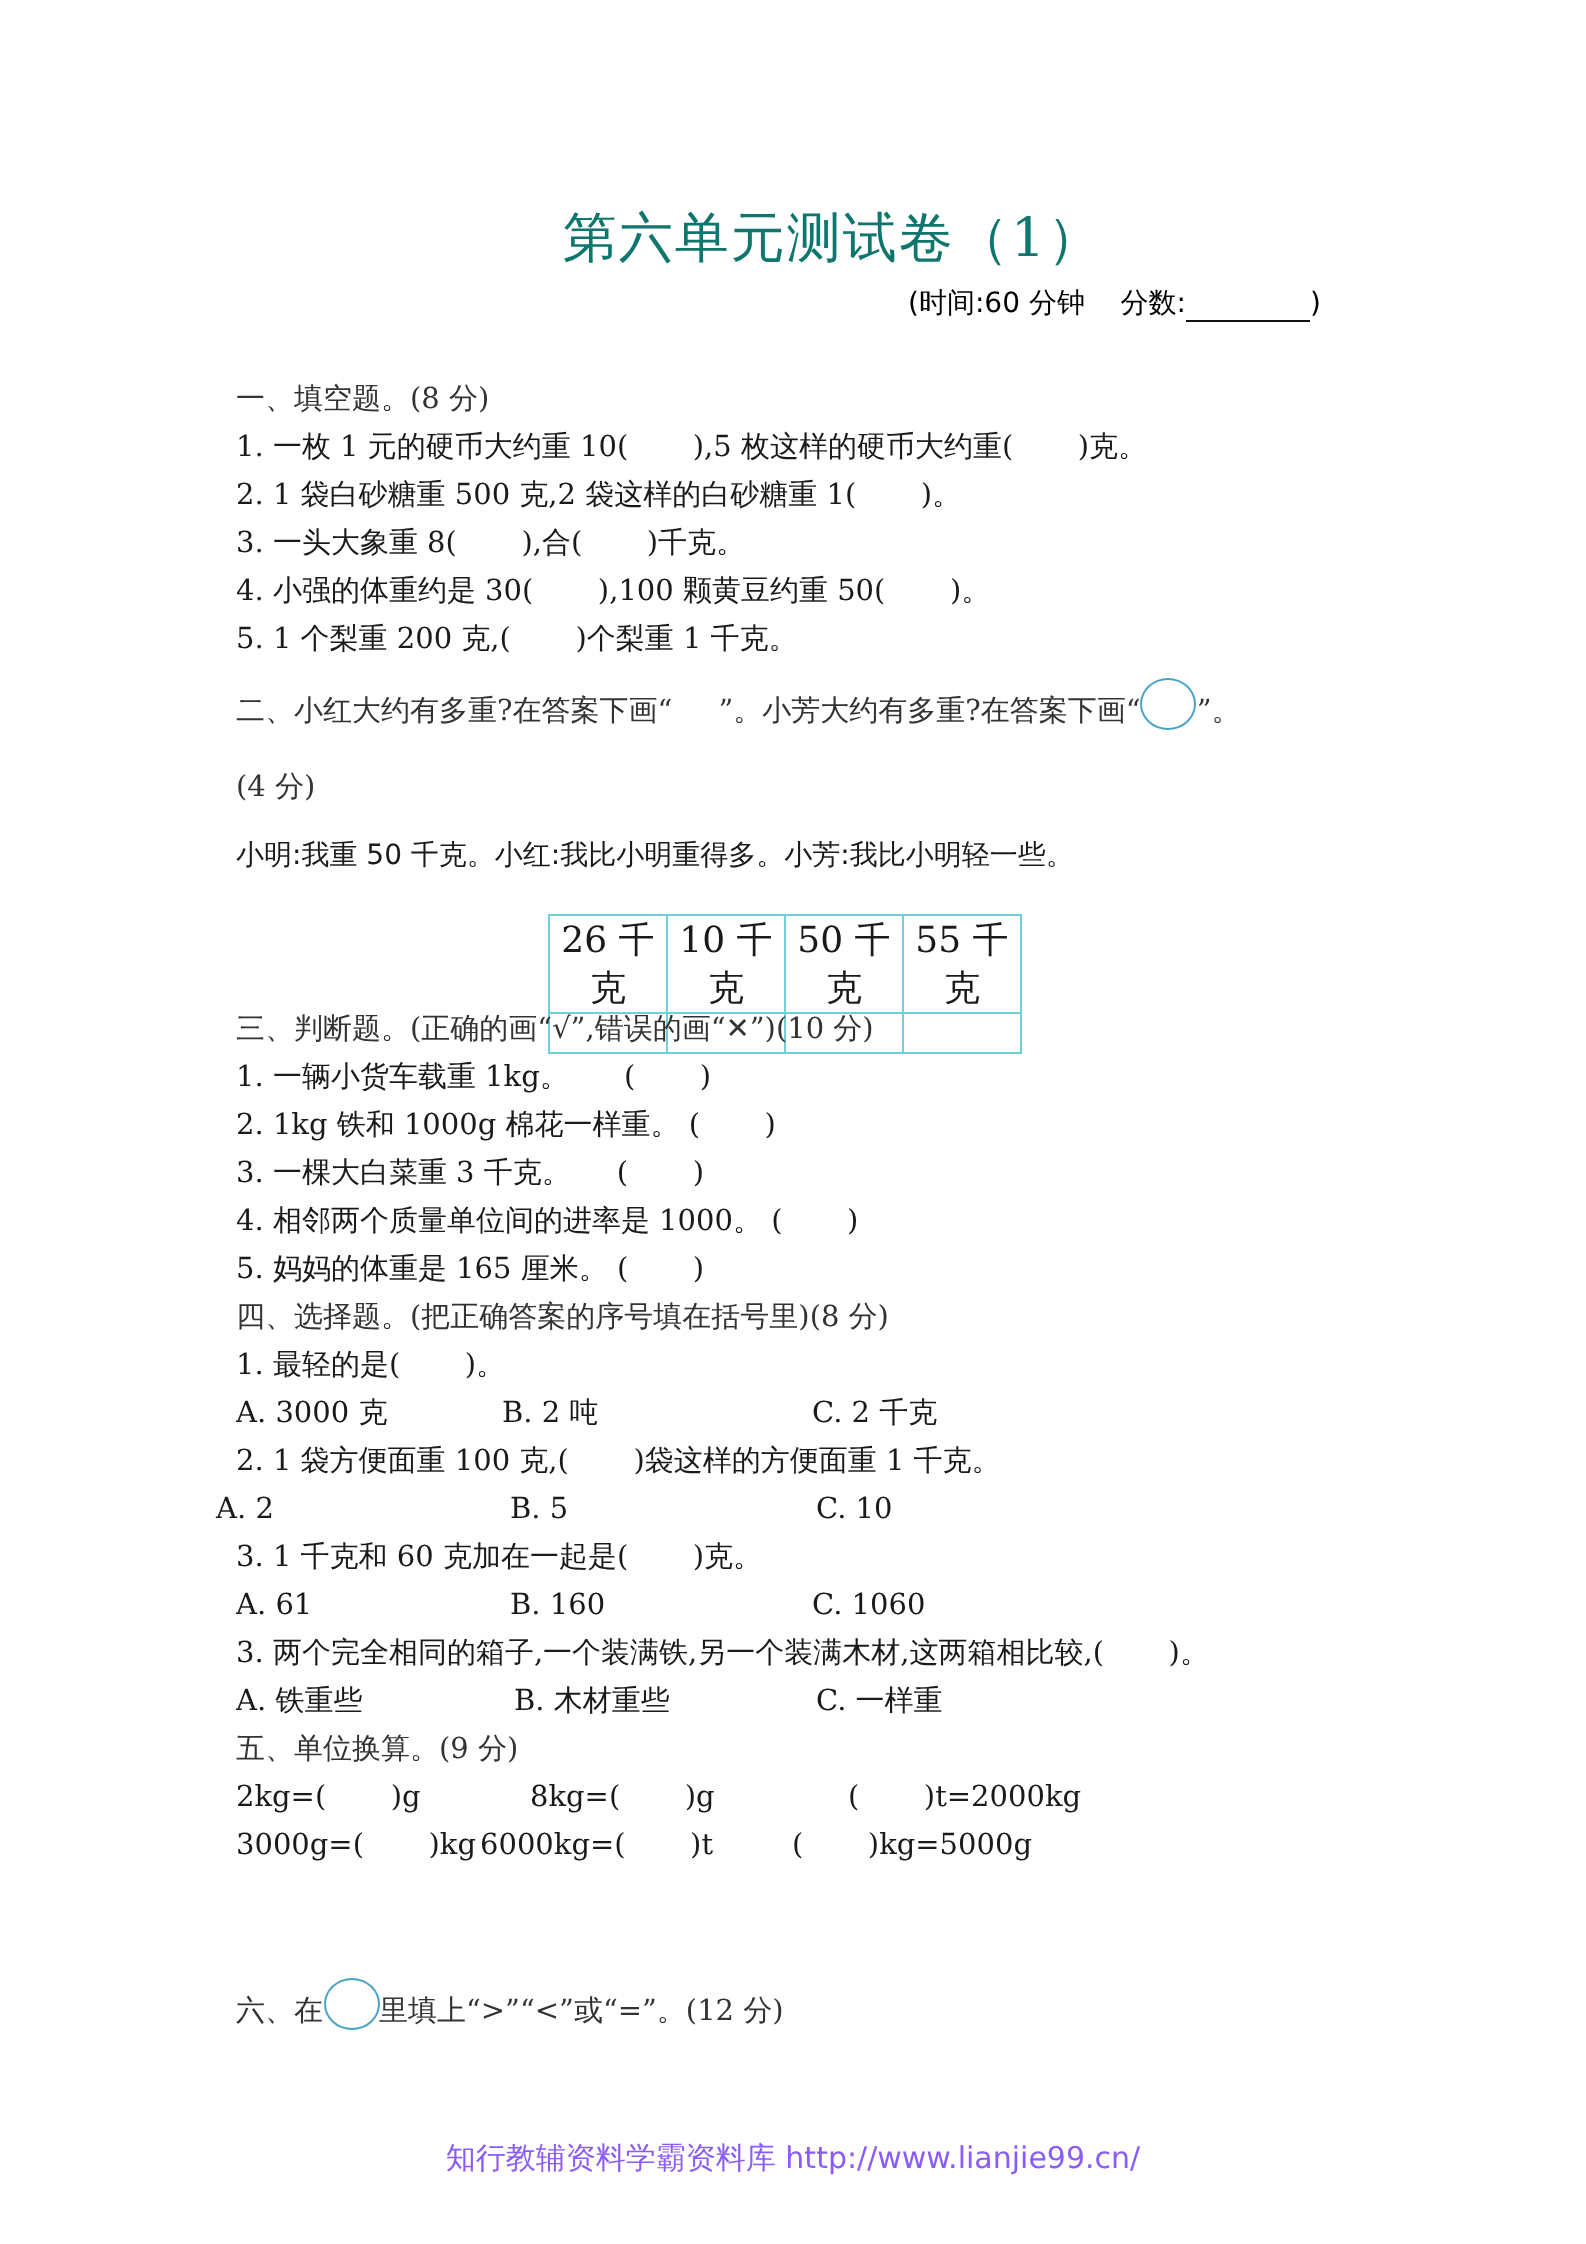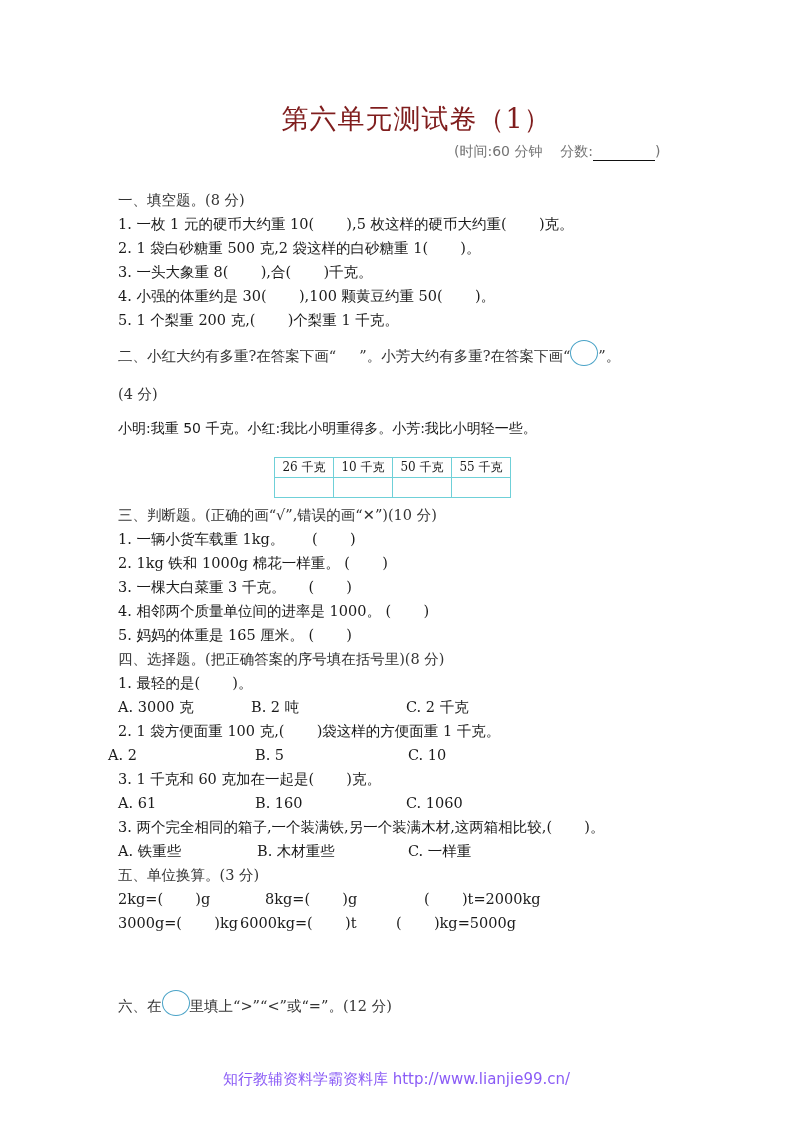--- a/index.html
+++ b/index.html
@@ -1,30 +1,30 @@
 <!DOCTYPE html>
 <html><head>
 <meta charset="utf-8">
 <style>
   html, body { margin: 0; padding: 0; background: #ffffff; }
   body { width: 793px; height: 1122px; position: relative; overflow: hidden;
          font-family: "DejaVu Serif", "Liberation Serif", serif; color: #1a1a1a; }
   .abs { position: absolute; white-space: pre; }
   .title { left: 0; width: 793px; top: 101px; text-align: center; font-size: 27px; letter-spacing: 1px;
-           font-family: "DejaVu Serif", serif; color: #7f1d1d; padding-left: 40px; box-sizing: border-box; }
-  .meta { top: 143px; left: 454px; font-size: 14px; font-family: "DejaVu Sans", sans-serif; color: #737373; }
+           font-family: "DejaVu Serif", serif; color: #0f766e; padding-left: 40px; box-sizing: border-box; }
+  .meta { top: 143px; left: 454px; font-size: 14px; font-family: "DejaVu Sans", sans-serif; color: #000000; }
   .meta .blank { display: inline-block; width: 62px; border-bottom: 1px solid #111; height: 14px; vertical-align: bottom; }
   .line { left: 118px; font-size: 14.5px; line-height: 20px; }
   .sec { color: #333; }
   .sans { font-family: "DejaVu Sans", sans-serif; }
   .circle { display: inline-block; width: 26px; height: 24px; border: 1.5px solid #4aa3c7; border-radius: 50%;
             vertical-align: middle; margin: -8px 0 0 0; }
   table.opts { position: absolute; left: 274px; top: 457px; border-collapse: collapse; }
   table.opts td { border: 1.5px solid #6fd0d8; width: 58px; height: 19px; text-align: center;
-                  font-size: 12px; padding: 0; }
+                  font-size: 18px; padding: 0; }
   .footer { top: 1070px; left: 0; width: 793px; text-align: center; font-size: 15px;
             font-family: "DejaVu Sans", sans-serif; color: #8b5cf6; }
   .col { position: absolute; white-space: pre; }
 </style>
 </head>
 <body>
 
 <div class="abs title">第六单元测试卷（1）</div>
 <div class="abs meta"><span>(时间:60 分钟    分数:</span><span class="blank"></span><span>)</span></div>
 
@@ -73,21 +73,21 @@
 <div class="col line" style="top:745px; left:408px;">C. 10</div>
 <div class="abs line" style="top:769px;">3. 1 千克和 60 克加在一起是(       )克。</div>
 <div class="col line" style="top:793px; left:118px;">A. 61</div>
 <div class="col line" style="top:793px; left:255px;">B. 160</div>
 <div class="col line" style="top:793px; left:406px;">C. 1060</div>
 <div class="abs line" style="top:817px;">3. 两个完全相同的箱子,一个装满铁,另一个装满木材,这两箱相比较,(       )。</div>
 <div class="col line" style="top:841px; left:118px;">A. 铁重些</div>
 <div class="col line" style="top:841px; left:257px;">B. 木材重些</div>
 <div class="col line" style="top:841px; left:408px;">C. 一样重</div>
 
-<div class="abs line sec" style="top:865px;">五、单位换算。(3 分)</div>
+<div class="abs line sec" style="top:865px;">五、单位换算。(9 分)</div>
 <div class="col line" style="top:889px; left:118px;">2kg=(       )g</div>
 <div class="col line" style="top:889px; left:265px;">8kg=(       )g</div>
 <div class="col line" style="top:889px; left:424px;">(       )t=2000kg</div>
 <div class="col line" style="top:913px; left:118px;">3000g=(       )kg</div>
 <div class="col line" style="top:913px; left:240px;">6000kg=(       )t</div>
 <div class="col line" style="top:913px; left:396px;">(       )kg=5000g</div>
 
 <div class="abs line sec" style="top:996px;"><span>六、在</span><span class="circle"></span><span>里填上“&gt;”“&lt;”或“=”。(12 分)</span></div>
 
 <div class="abs footer">知行教辅资料学霸资料库 http://www.lianjie99.cn/</div>

